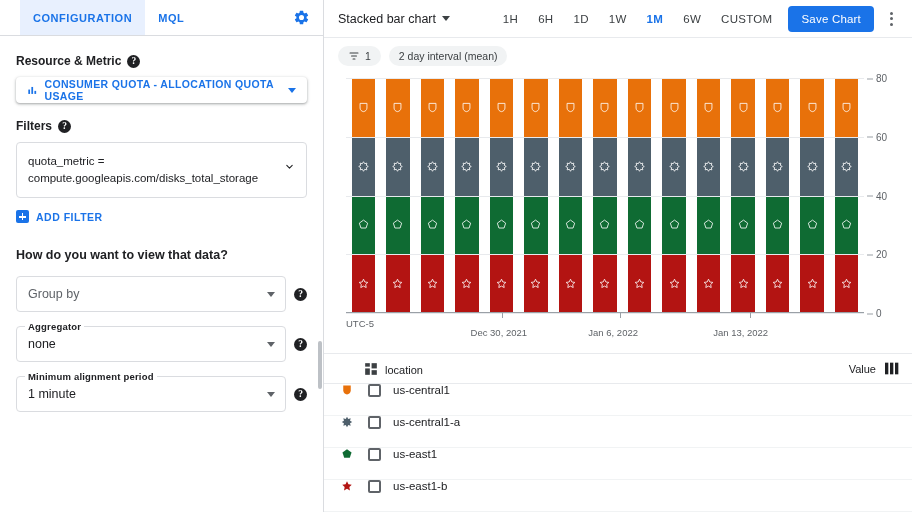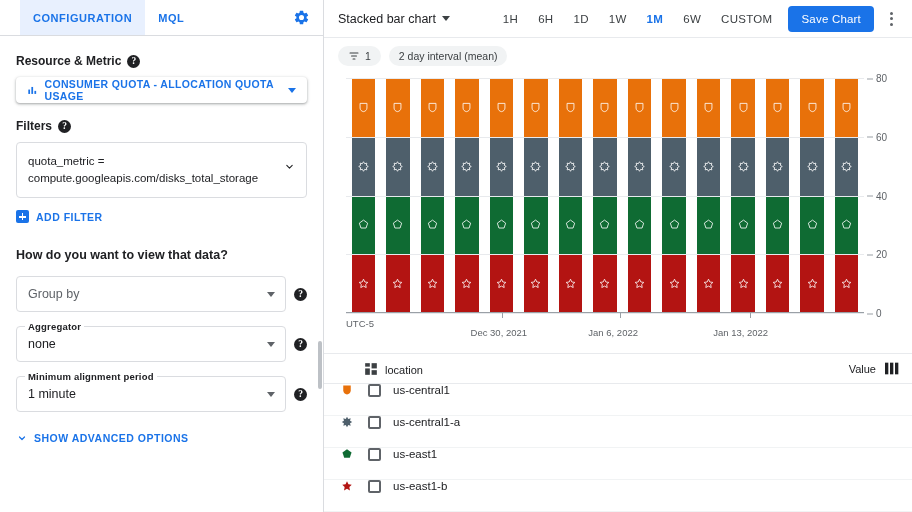--- a/index.html
+++ b/index.html
@@ -255,26 +255,20 @@
 
       <div class="field-row">
         <div class="field">
           <span class="legend">Minimum alignment period</span>
           <span class="value">1 minute</span>
           <span class="caret-down"></span>
         </div>
         <span class="help-dot">?</span>
       </div>
 
-      <div class="show-adv">
-        <svg width="12" height="12" viewBox="0 0 24 24">
-          <path d="M7 10l5 5 5-5" stroke="#1a73e8" stroke-width="2.4" fill="none" stroke-linecap="round" stroke-linejoin="round"></path>
-        </svg>
-        <span>SHOW ADVANCED OPTIONS</span>
-      </div>
 
       <div class="panel-scrollbar"></div>
     </div>
   </div>
 
   <div id="right-panel">
 
     <div class="chart-toolbar">
       <div class="charttype-sel">
         <span>Stacked bar chart</span>

